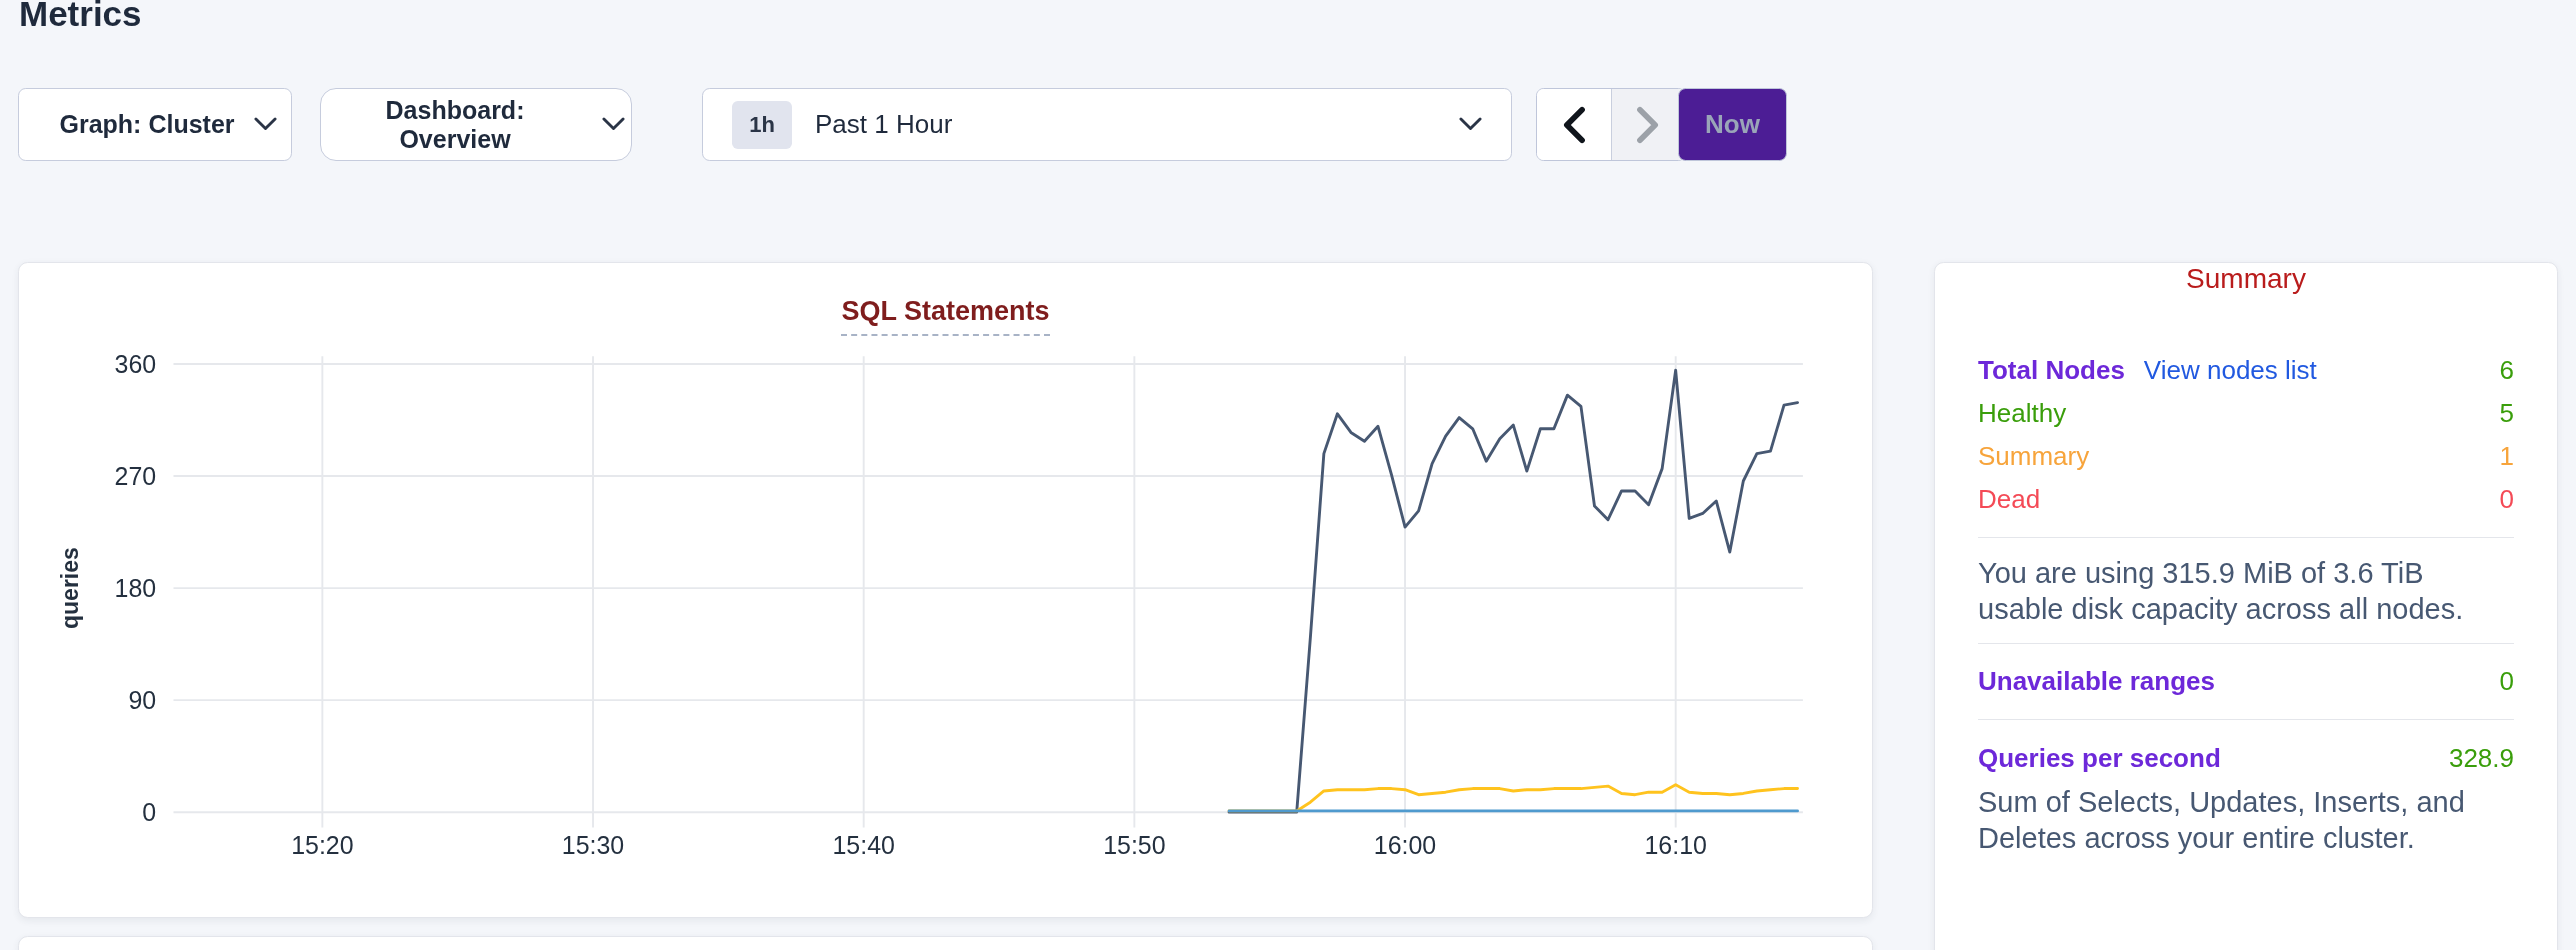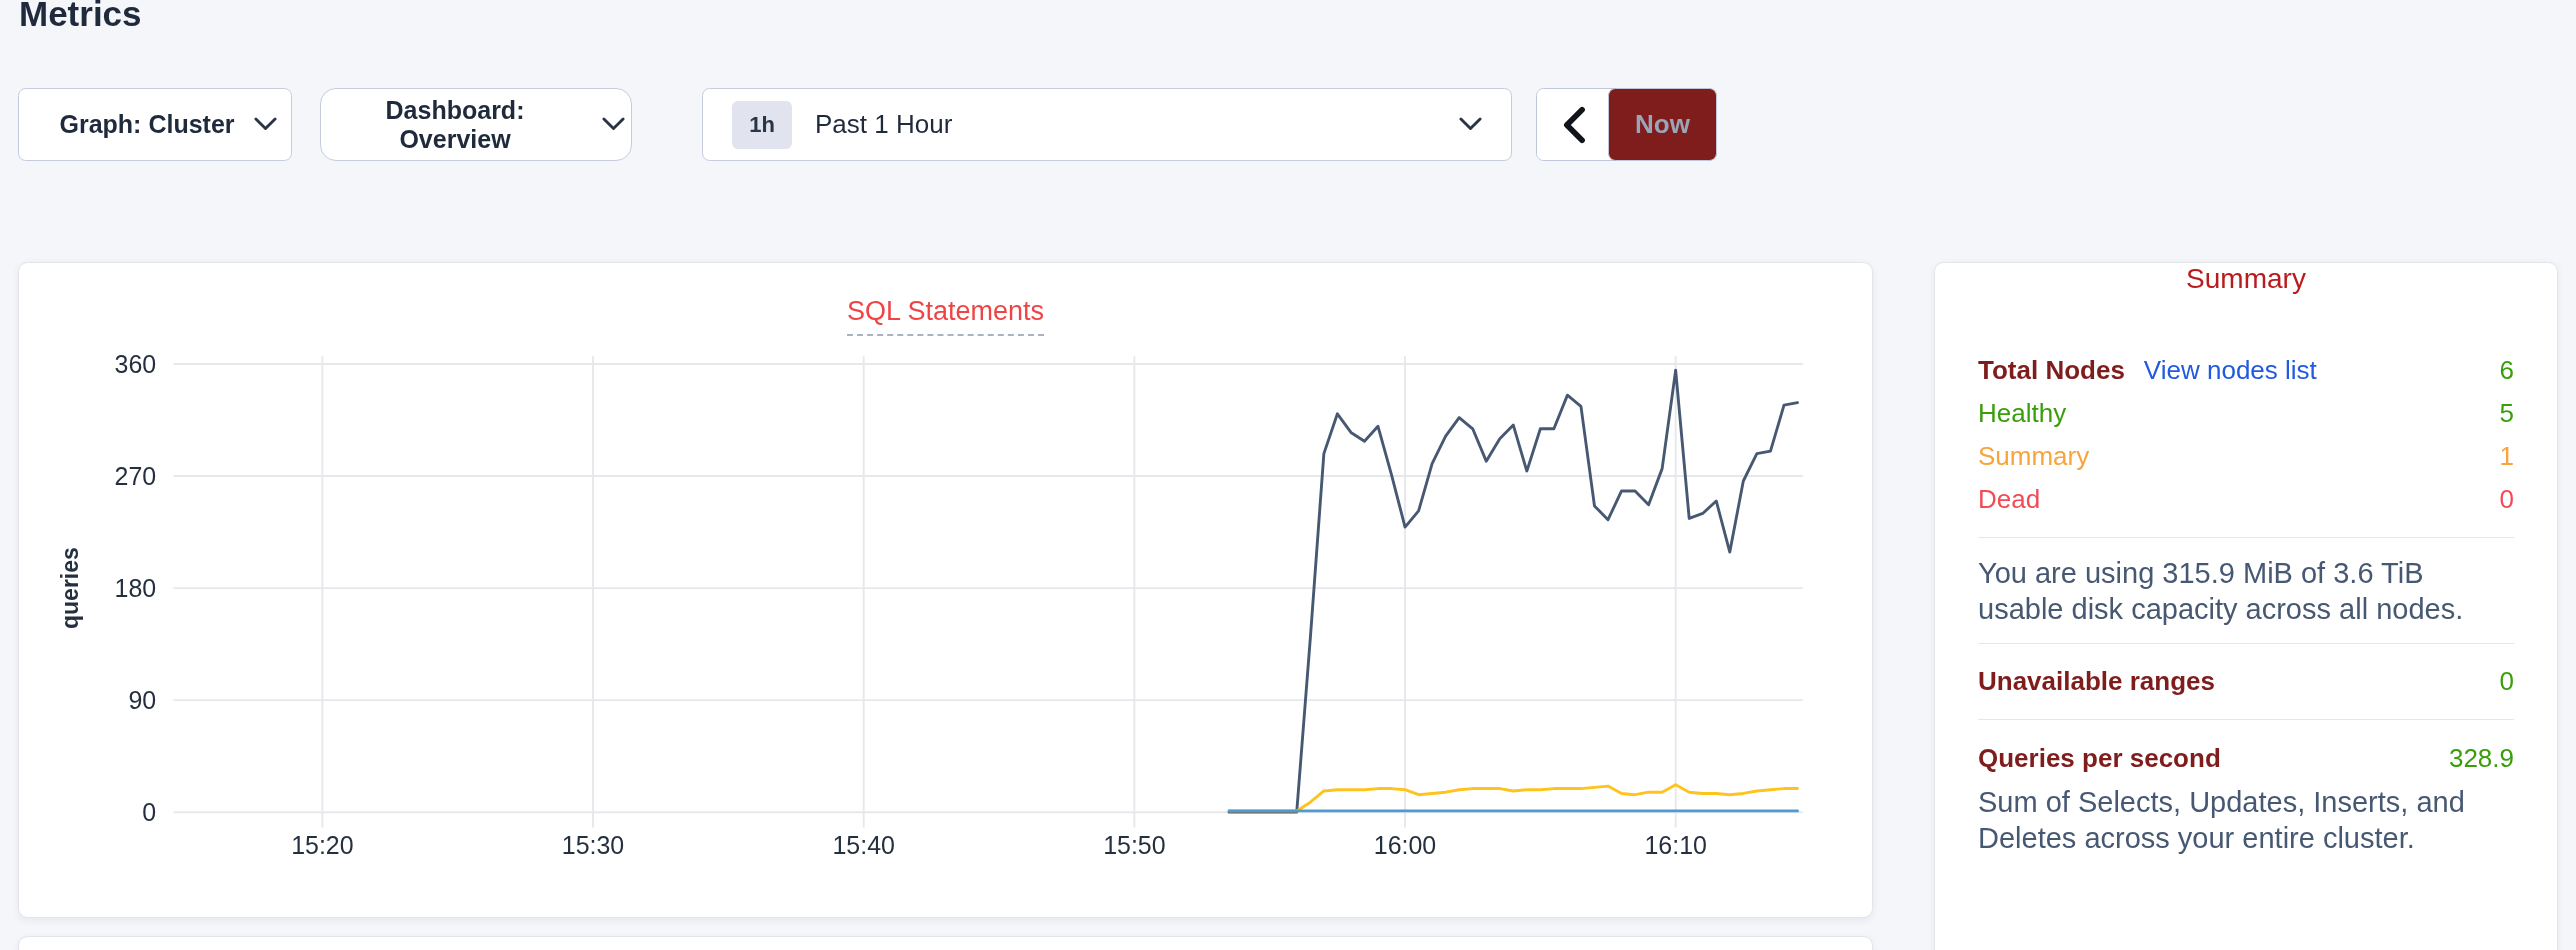--- a/index.html
+++ b/index.html
@@ -35,48 +35,48 @@
   .arrow-group {
     position:absolute; left:1536px; top:88px; width:150px; height:73px;
     border:1px solid #BFC6DA; border-radius:7.7px; display:flex; overflow:hidden; background:#fff;
   }
   .arrow-btn {
     flex:1; display:flex; align-items:center; justify-content:center;
     border:none; background:#FFFFFF; cursor:pointer; padding:0;
   }
   .arrow-btn.disabled { border-left:1px solid #C9CFDE; background:#F0F1F5; cursor:default; }
   .now-btn {
-    position:absolute; left:1608px; top:88px; width:109px; height:73px;
-    background:#7f1d1d; border:1px solid #BFC6DA; border-radius:7.7px;
+    position:absolute; left:1678px; top:88px; width:109px; height:73px;
+    background:#4c1d95; border:1px solid #BFC6DA; border-radius:7.7px;
     color:#9AA5B8; font-size:26px; font-weight:600; font-family:inherit; cursor:default;
   }
   
   .card {
     position:absolute; background:#FFFFFF;
     border:1px solid #E3E5EB; border-radius:9.6px;
     box-shadow:0 2.9px 7.7px rgba(40,50,70,0.07);
   }
   .chart-card { left:18px; top:262px; width:1855px; height:656px; }
   .next-card-sliver { left:18px; top:936px; width:1855px; height:58px; }
   .chart-title-wrap { position:absolute; top:33px; left:0; right:0; text-align:center; z-index:2; }
   .chart-title {
-    display:inline-block; font-size:27px; font-weight:400; color:#ef4444;
+    display:inline-block; font-size:27px; font-weight:700; color:#7f1d1d;
     border-bottom:2.9px dashed #A8B3C6; padding-bottom:6.7px; cursor:help;
   }
   #chart-svg { position:absolute; left:0; top:0; width:1853px; height:655px; }
   
   .summary-card { left:1934px; top:262px; width:624px; height:749px; padding:0 43px; }
   .summary-title { text-align:center; font-size:28px; font-weight:400; color:#b91c1c; }
   .nodes-block { margin-top:54px; }
   .srow {
     display:flex; justify-content:space-between; align-items:center;
     height:43px; font-size:26px;
   }
   .row-left { display:flex; align-items:center; gap:19px; }
-  .slabel { font-weight:700; color:#7f1d1d; }
+  .slabel { font-weight:700; color:#6d28d9; }
   .link { color:#2159E0; text-decoration:none; cursor:pointer; }
   .green  { color:#3A9E0B; }
   .orange { color:#F7A43B; }
   .red    { color:#F44A56; }
   .divider { border:none; border-top:1px solid #E4E6EB; margin:16.3px 0; }
   .desc { font-size:29px; line-height:36px; color:#475872; margin:3.8px 0 9.6px; }
 </style>
 </head>
 <body>
 

